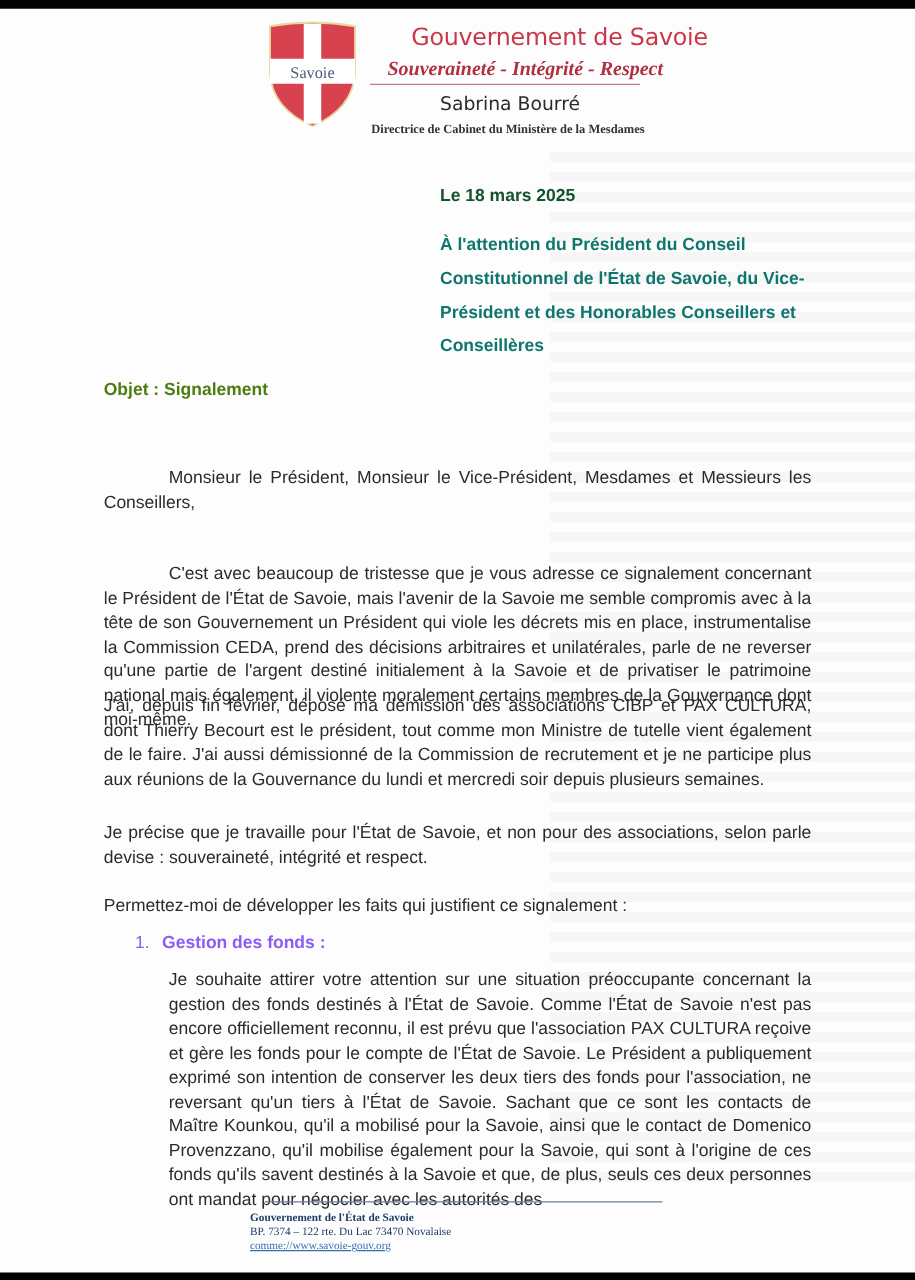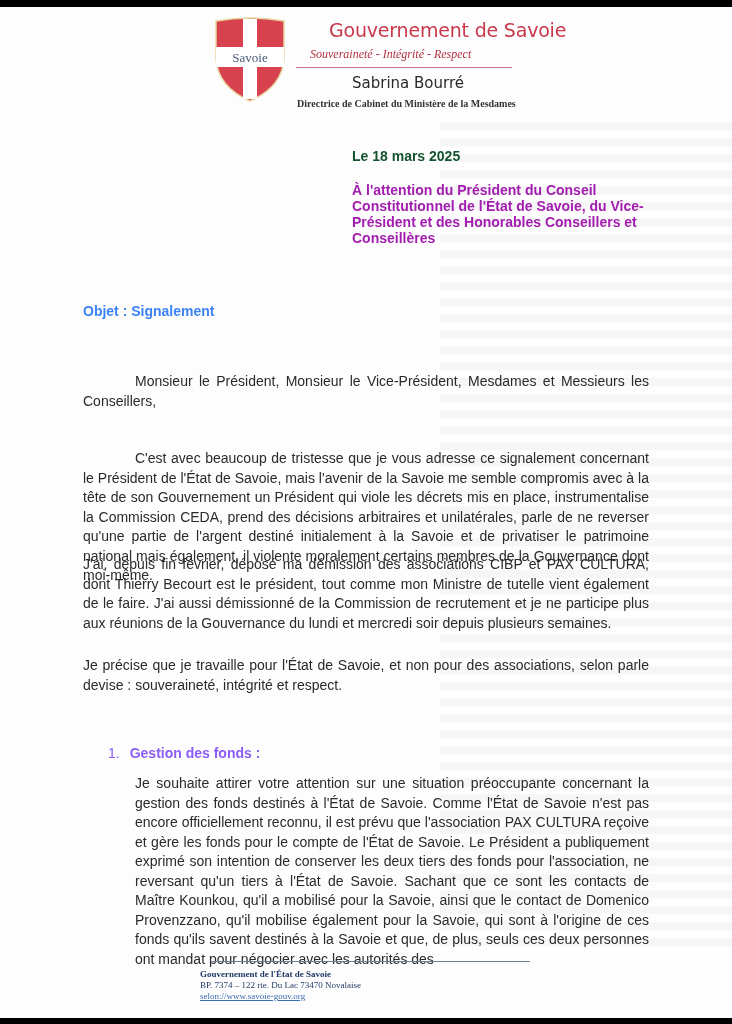--- a/index.html
+++ b/index.html
@@ -27,21 +27,21 @@
     position: absolute; left: 212px; top: 10px; width: 76px; height: 86px;
   }
   .gov-title {
     position: absolute; left: 293px; top: 12px;
     font-family: "DejaVu Sans", sans-serif;
     font-size: 19px; color: #c8384a; letter-spacing: -0.2px; margin-left: 36px;
   }
   .gov-motto {
     position: absolute; left: 310px; top: 40px;
     font-family: "Liberation Serif", serif;
-    font-style: italic; font-weight: normal; font-size: 12px; color: #b0303f;
+    font-style: italic; font-weight: bold; font-size: 16px; color: #b0303f;
   }
   .gov-rule {
     position: absolute; left: 296px; top: 60px; width: 216px; height: 1px;
     background: #c87b86;
   }
   .author-name {
     position: absolute; left: 352px; top: 67px;
     font-family: "DejaVu Sans", sans-serif;
     font-size: 15px; color: #2a2a2a;
   }
@@ -49,25 +49,25 @@
     position: absolute; left: 297px; top: 91px;
     font-family: "Liberation Serif", serif;
     font-weight: bold; font-size: 10px; color: #333;
   }
   .date {
     position: absolute; left: 352px; top: 141px;
     font-weight: bold; font-size: 14px; color: #14532d;
   }
   .recipient {
     position: absolute; left: 352px; top: 175px; width: 300px;
-    font-weight: bold; font-size: 14px; line-height: 16px; color: #a21caf;
+    font-weight: bold; font-size: 14px; line-height: 27px; color: #0f766e;
   }
   .subject {
     position: absolute; left: 83px; top: 296px;
-    font-weight: bold; font-size: 14px; color: #3b82f6;
+    font-weight: bold; font-size: 14px; color: #4d7c0f;
   }
   .body-text {
     position: absolute; left: 83px; width: 566px;
     font-size: 14px; line-height: 19.5px; color: #2a2a2a;
     text-align: justify;
   }
   .indent { text-indent: 52px; margin-top: 32px; }
   .salutation { top: 333px; }
   .p1 { top: 410px; }
   .p2 { top: 548px; }
@@ -113,25 +113,26 @@
 
   <div class="date">Le 18 mars 2025</div>
   <div class="recipient">À l'attention du Président du Conseil Constitutionnel de l'État de Savoie, du Vice-Président et des Honorables Conseillers et Conseillères</div>
 
   <div class="subject">Objet : Signalement</div>
 
   <div class="body-text salutation indent">Monsieur le Président, Monsieur le Vice-Président, Mesdames et Messieurs les Conseillers,</div>
   <div class="body-text p1 indent">C'est avec beaucoup de tristesse que je vous adresse ce signalement concernant le Président de l'État de Savoie, mais l'avenir de la Savoie me semble compromis avec à la tête de son Gouvernement un Président qui viole les décrets mis en place, instrumentalise la Commission CEDA, prend des décisions arbitraires et unilatérales, parle de ne reverser qu'une partie de l'argent destiné initialement à la Savoie et de privatiser le patrimoine national mais également, il violente moralement certains membres de la Gouvernance dont moi-même.</div>
   <div class="body-text p2">J'ai, depuis fin février, déposé ma démission des associations CIBP et PAX CULTURA, dont Thierry Becourt est le président, tout comme mon Ministre de tutelle vient également de le faire. J'ai aussi démissionné de la Commission de recrutement et je ne participe plus aux réunions de la Gouvernance du lundi et mercredi soir depuis plusieurs semaines.</div>
   <div class="body-text p3">Je précise que je travaille pour l'État de Savoie, et non pour des associations, selon parle devise : souveraineté, intégrité et respect.</div>
+  <div class="body-text p4">Permettez-moi de développer les faits qui justifient ce signalement :</div>
 
   <div class="section-heading">
     <span class="num">1.</span><span>Gestion des fonds :</span>
   </div>
   <div class="body-text p5">Je souhaite attirer votre attention sur une situation préoccupante concernant la gestion des fonds destinés à l'État de Savoie. Comme l'État de Savoie n'est pas encore officiellement reconnu, il est prévu que l'association PAX CULTURA reçoive et gère les fonds pour le compte de l'État de Savoie. Le Président a publiquement exprimé son intention de conserver les deux tiers des fonds pour l'association, ne reversant qu'un tiers à l'État de Savoie. Sachant que ce sont les contacts de Maître Kounkou, qu'il a mobilisé pour la Savoie, ainsi que le contact de Domenico Provenzzano, qu'il mobilise également pour la Savoie, qui sont à l'origine de ces fonds qu'ils savent destinés à la Savoie et que, de plus, seuls ces deux personnes ont mandat pour négocier avec les autorités des</div>
 
   <div class="footer-rule"></div>
   <div class="footer">
     <div class="f-title">Gouvernement de l'État de Savoie</div>
     <div>BP. 7374 – 122 rte. Du Lac 73470 Novalaise</div>
-    <div class="f-link">selon://www.savoie-gouv.org</div>
+    <div class="f-link">comme://www.savoie-gouv.org</div>
   </div>
 </div>
 
 </body></html>

